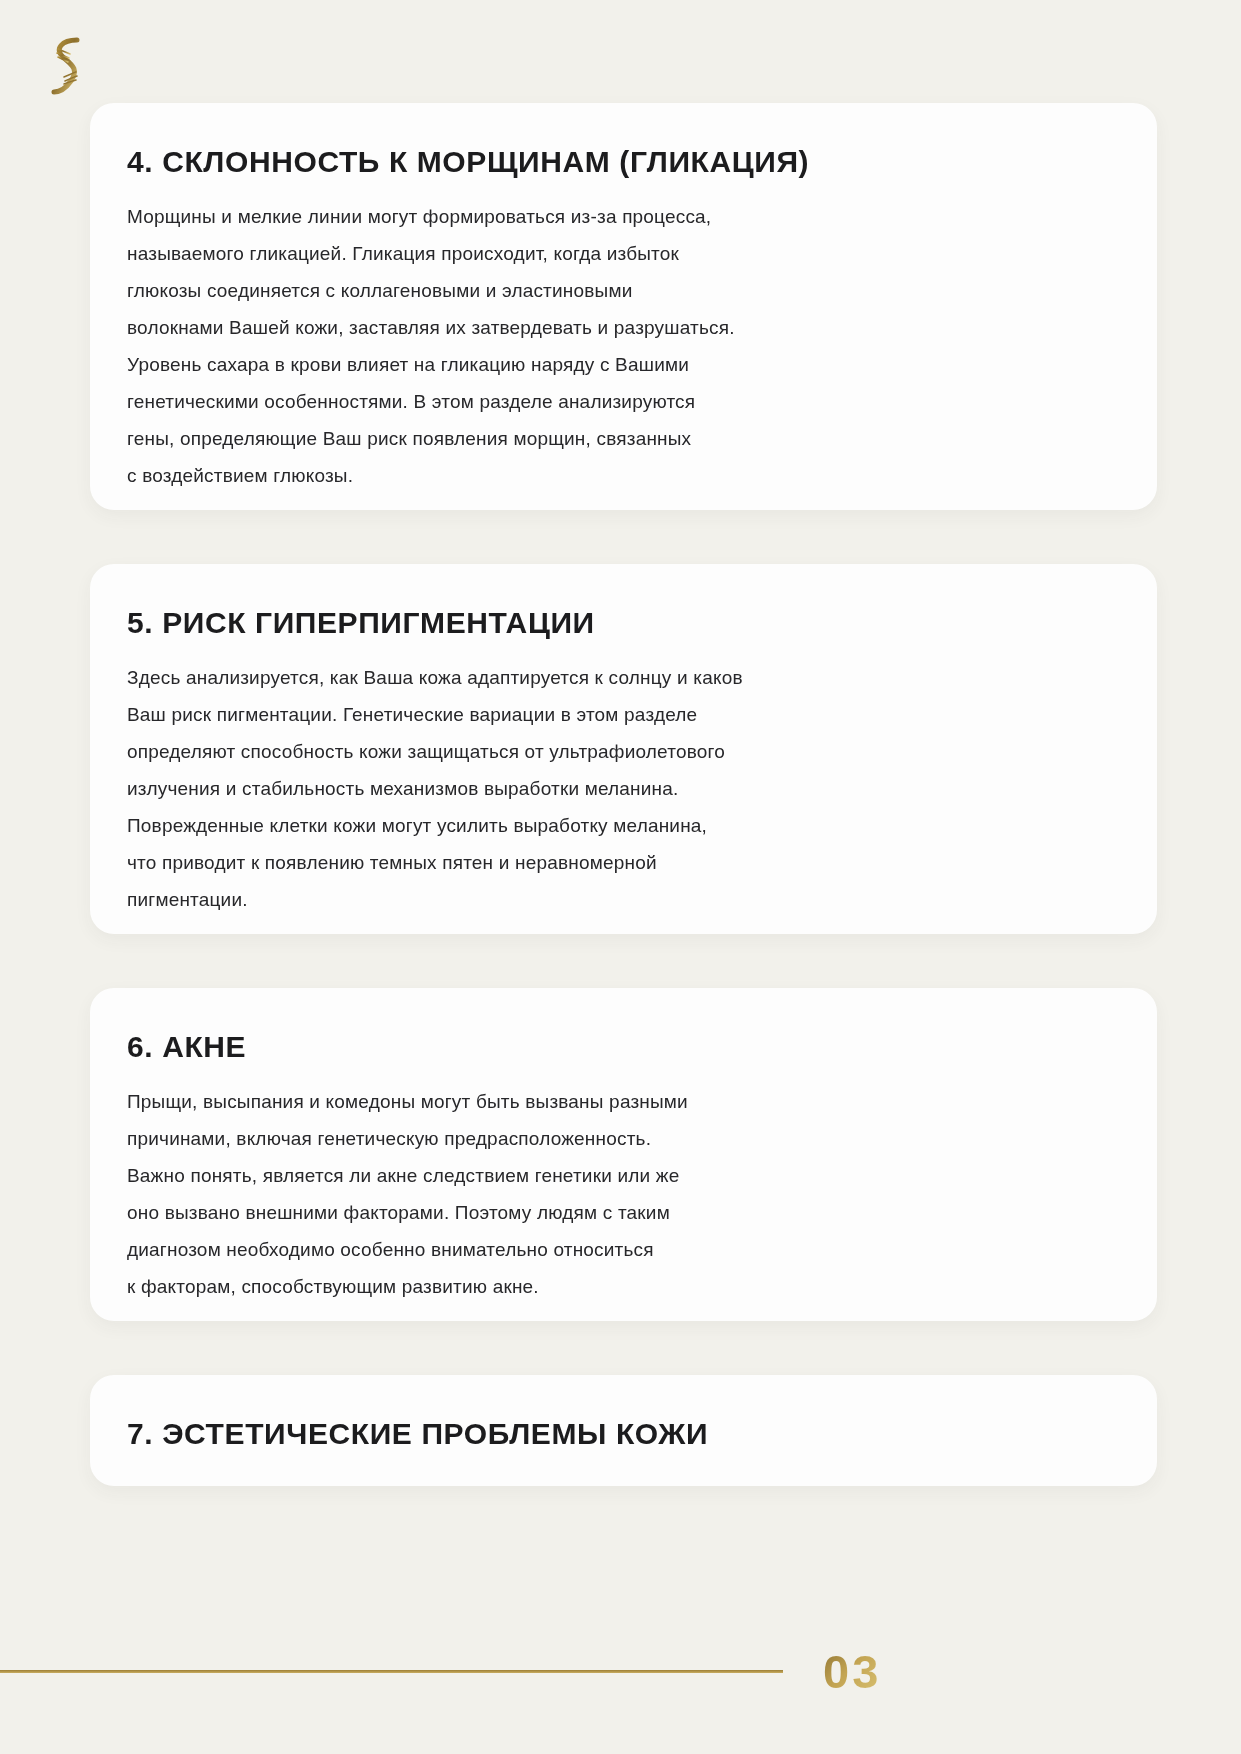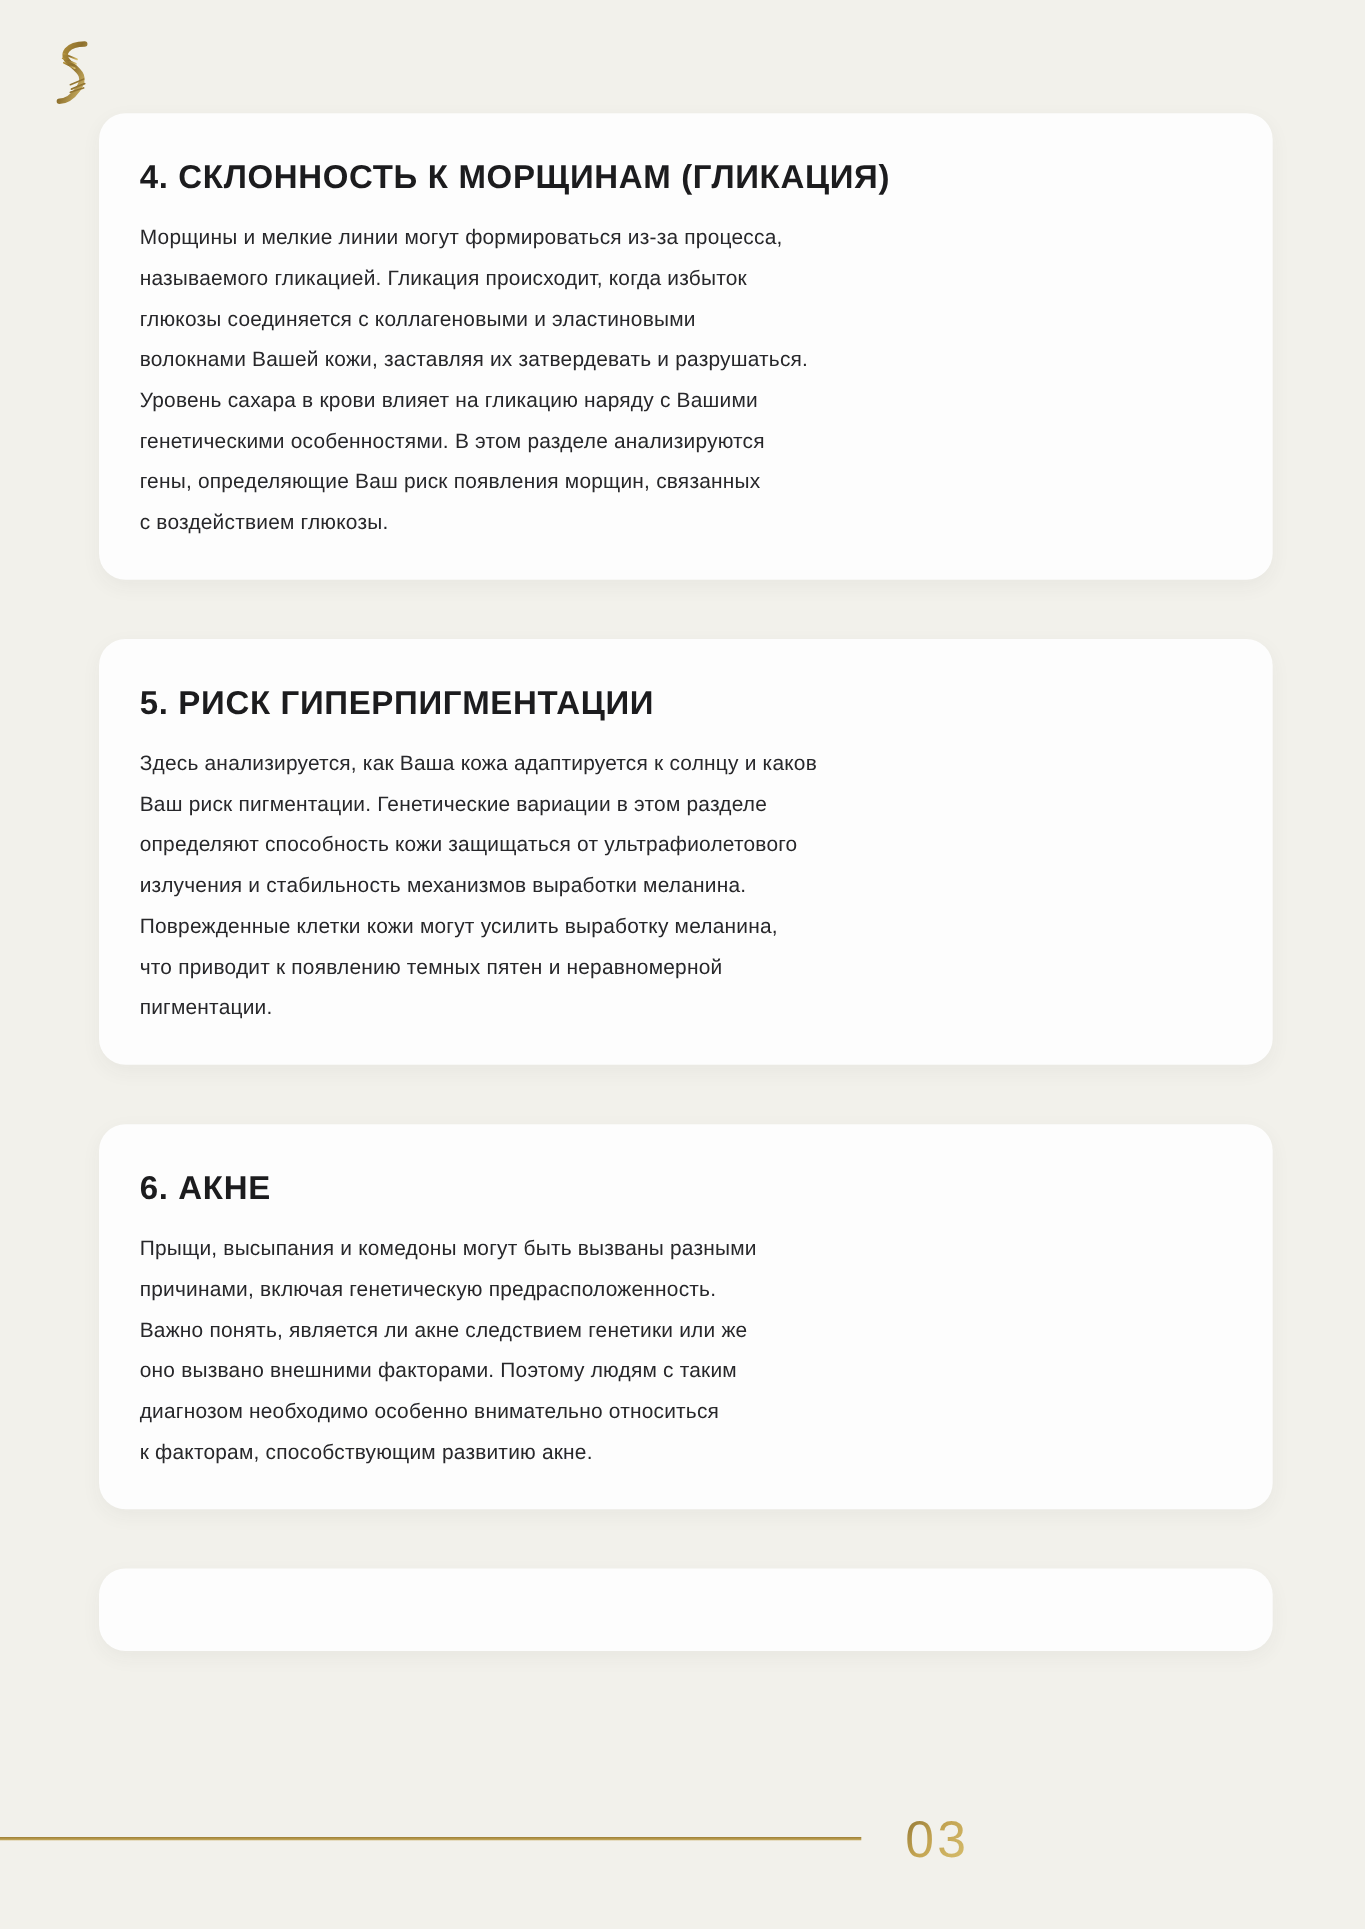--- a/index.html
+++ b/index.html
@@ -24,21 +24,21 @@
   .content {
     position: absolute;
     left: 90px;
     top: 103px;
     width: 1067px;
   }
   .card {
     background: #fdfdfd;
     border-radius: 24px;
     box-shadow: 0 6px 18px rgba(60, 60, 50, 0.05);
-    padding: 42px 70px 33px 37px;
+    padding: 42px 70px 16px 37px;
     margin-bottom: 54px;
     box-sizing: border-box;
   }
   .card h2 {
     margin: 0 0 20px 0;
     font-size: 30px;
     line-height: 33px;
     font-weight: 700;
     letter-spacing: 0.02em;
     color: #1c1c1e;
@@ -61,21 +61,21 @@
   }
   .footer-rule {
     width: 783px;
     height: 3px;
     background: linear-gradient(to bottom, #9c7e34, #c9ad61);
   }
   .page-number {
     margin-left: 40px;
     font-size: 47px;
     line-height: 47px;
-    font-weight: 400;
+    font-weight: 700;
     letter-spacing: 3px;
     color: #bb9c4a;
     background: linear-gradient(135deg, #8f7433 0%, #c3a452 45%, #d9c171 100%);
     -webkit-background-clip: text;
     background-clip: text;
     -webkit-text-fill-color: transparent;
   }
 </style>
 </head>
 <body>
@@ -130,20 +130,21 @@
     <h2>6. АКНЕ</h2>
     <p>Прыщи, высыпания и комедоны могут быть вызваны разными
 причинами, включая генетическую предрасположенность.
 Важно понять, является ли акне следствием генетики или же
 оно вызвано внешними факторами. Поэтому людям с таким
 диагнозом необходимо особенно внимательно относиться
 к факторам, способствующим развитию акне.</p>
   </section>
 
   <section class="card">
+    <h2>7. ЭСТЕТИЧЕСКИЕ ПРОБЛЕМЫ КОЖИ</h2>
   </section>
 
 </div>
 
 <div class="footer">
   <div class="footer-rule"></div>
   <div class="page-number">03</div>
 </div>
 
 </body></html>

